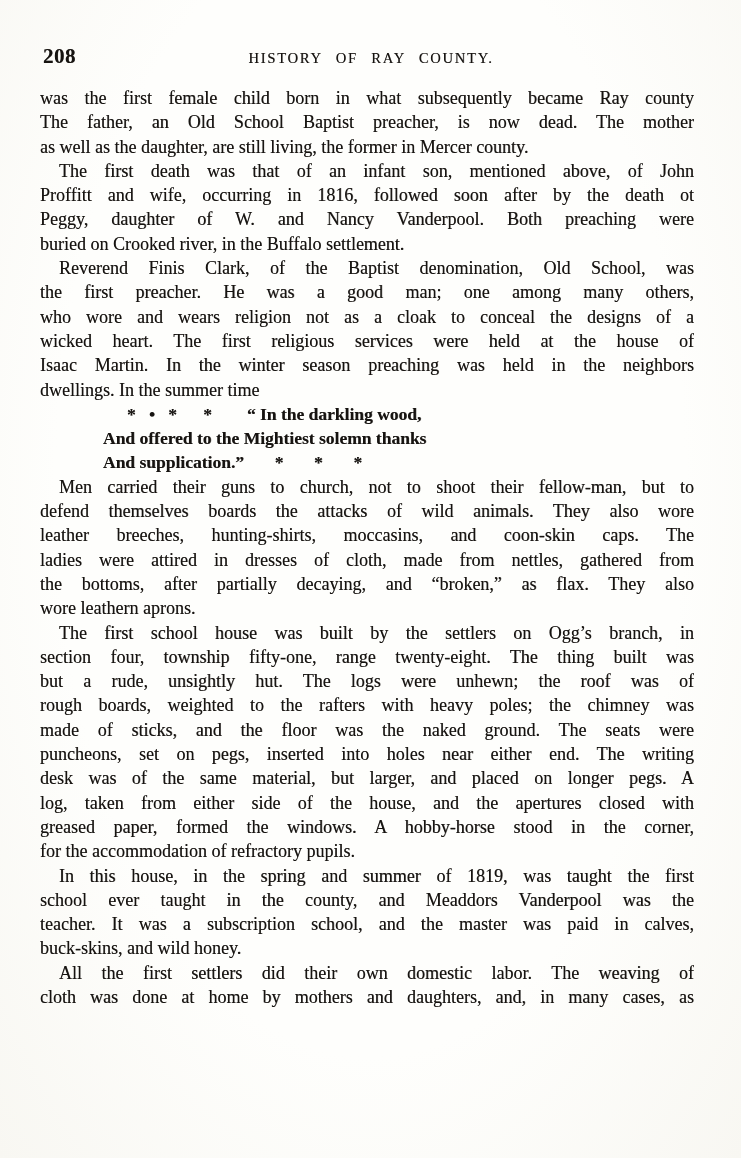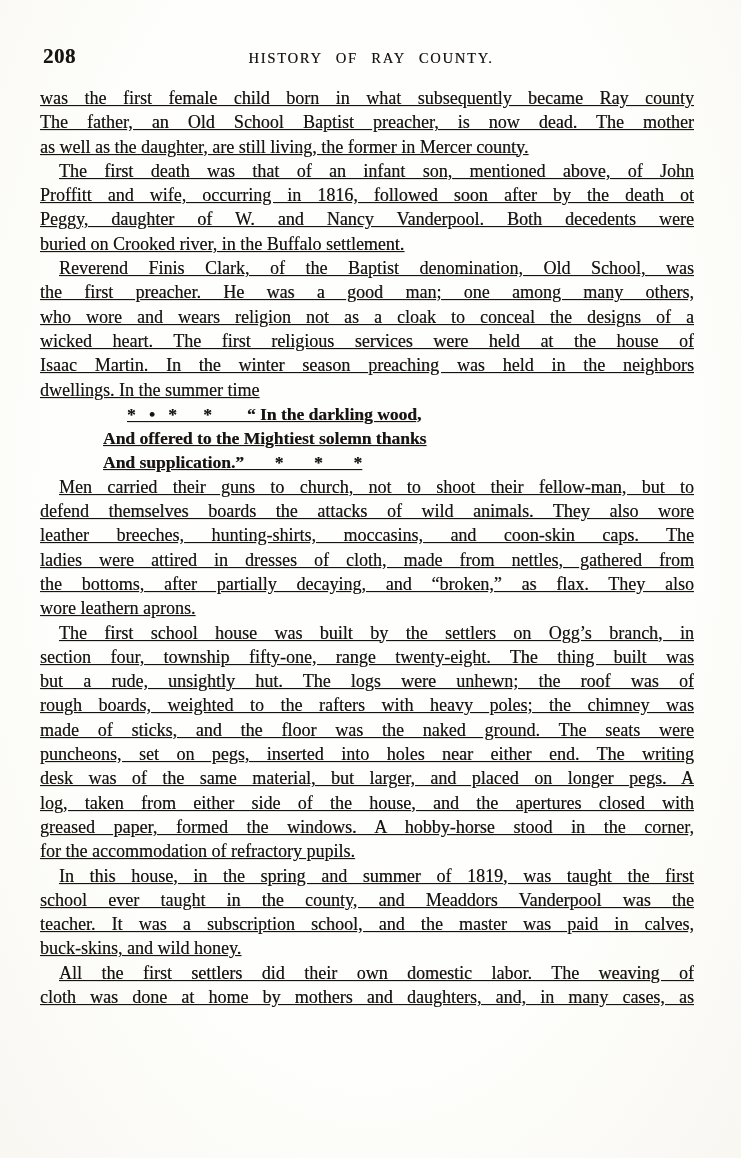--- a/index.html
+++ b/index.html
@@ -43,21 +43,20 @@
     width: 654px;
   }
   .block { margin: 0; }
   .line {
     font-size: 18px;
     line-height: 24.3px;
     height: 24.3px;
     overflow: hidden;
     text-align: justify;
     text-align-last: justify;
-    text-decoration: underline;
   }
   .line.endline { text-align-last: left; }
   .line.indent { padding-left: 19px; }
   .block.poem .line {
     margin-left: 63px;
     text-align: left;
     text-align-last: left;
     white-space: pre;
     font-weight: 600;
     font-size: 17.5px;
@@ -75,21 +74,21 @@
   </header>
   <main class="page-body">
       <div class="block paragraph">
         <div class="line">was the first female child born in what subsequently became Ray county</div>
         <div class="line">The father, an Old School Baptist preacher, is now dead.  The mother</div>
         <div class="line endline">as well as the daughter, are still living, the former in Mercer county.</div>
       </div>
       <div class="block paragraph">
         <div class="line indent">The first death was that of an infant son, mentioned above, of John</div>
         <div class="line">Proffitt and wife, occurring in 1816, followed soon after by the death ot</div>
-        <div class="line">Peggy, daughter of W. and Nancy Vanderpool.  Both decedents were</div>
+        <div class="line">Peggy, daughter of W. and Nancy Vanderpool.  Both preaching were</div>
         <div class="line endline">buried on Crooked river, in the Buffalo settlement.</div>
       </div>
       <div class="block paragraph">
         <div class="line indent">Reverend Finis Clark, of the Baptist denomination, Old School, was</div>
         <div class="line">the first preacher.  He was a good man; one among many others,</div>
         <div class="line">who wore and wears religion not as a cloak to conceal the designs of a</div>
         <div class="line">wicked heart.  The first religious services were held at the house of</div>
         <div class="line">Isaac Martin.  In the winter season preaching was held in the neighbors</div>
         <div class="line endline">dwellings.  In the summer time</div>
       </div>

